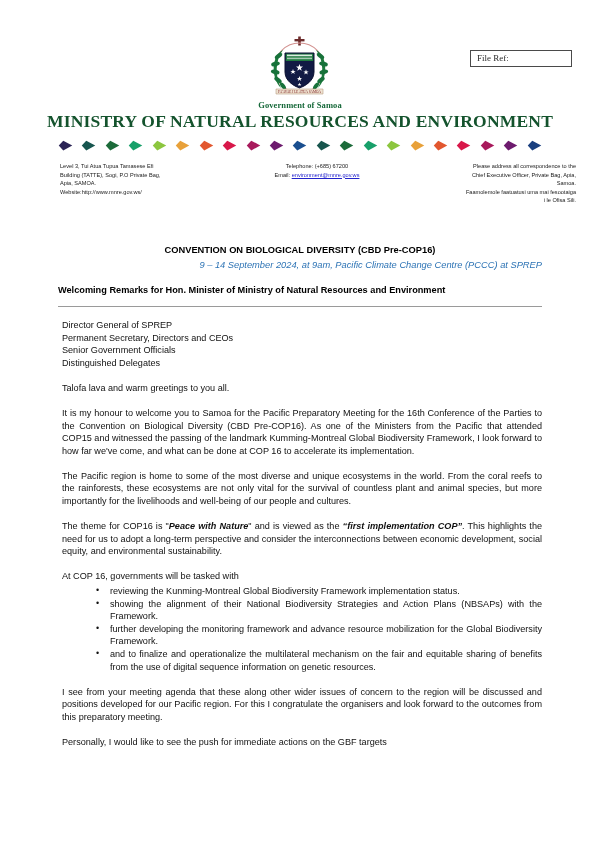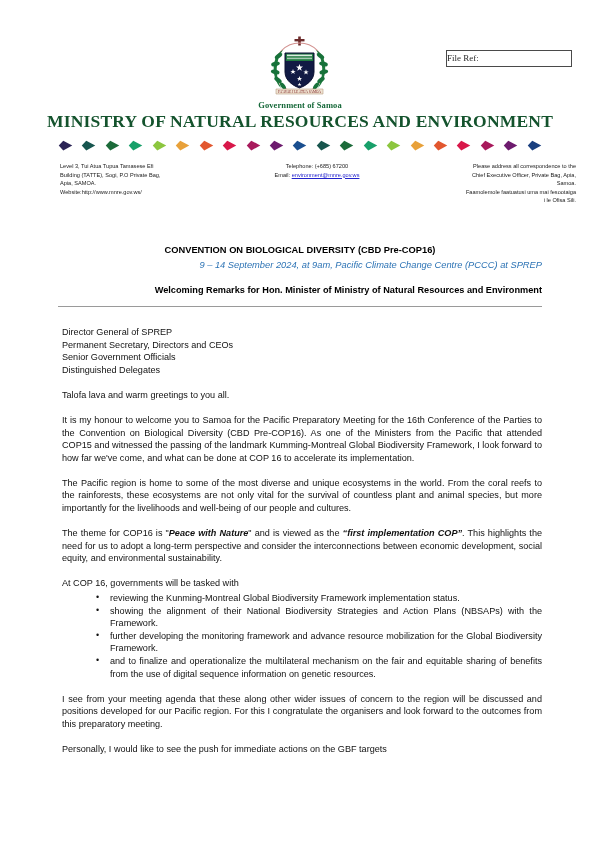--- a/index.html
+++ b/index.html
@@ -43,29 +43,29 @@
     font-weight: bold;
     font-size: 17.5px;
     color: #14532d;
     letter-spacing: .2px;
     margin-top: 1px;
   }
   .file-ref-box {
     position: absolute;
     right: 28px;
     top: 50px;
-    width: 126px;
+    width: 102px;
     height: 17px;
     border: 1px solid #4a4a4a;
     box-sizing: border-box;
     font-family: "Liberation Serif", serif;
     font-size: 9px;
     color: #2a2a2a;
     line-height: 15px;
-    padding-left: 0;
+    padding-left: 6px;
   }
   
   .diamond-row {
     display: flex;
     justify-content: space-between;
     align-items: center;
     margin: 7px 58px 0 58px;
   }
   .diamond {
     width: 15px;
@@ -100,39 +100,39 @@
   }
   .doc-subtitle {
     text-align: right;
     font-style: italic;
     font-size: 9.3px;
     line-height: 14px;
     color: #2e74b5;
     margin-top: 1px;
   }
   .remarks-line {
-    text-align: right;
+    text-align: left;
     font-weight: bold;
     font-size: 9.2px;
     color: #000;
     margin-top: 13px;
   }
   .hrule {
     border: 0;
     border-top: 1px solid #9a9a9a;
     margin: 11px 0 0 0;
   }
   
   .body {
     margin: 0 58px 0 62px;
     font-size: 9.1px;
     line-height: 12.6px;
     color: #111;
   }
-  .salutation { margin-top: 19px; }
+  .salutation { margin-top: 12px; }
   .salutation div { line-height: 12.6px; }
   p.para {
     text-align: justify;
     margin: 12.5px 0 0 0;
   }
   p.plain {
     margin: 12.5px 0 0 0;
   }
   ul.bullets {
     margin: 2px 0 0 0;

